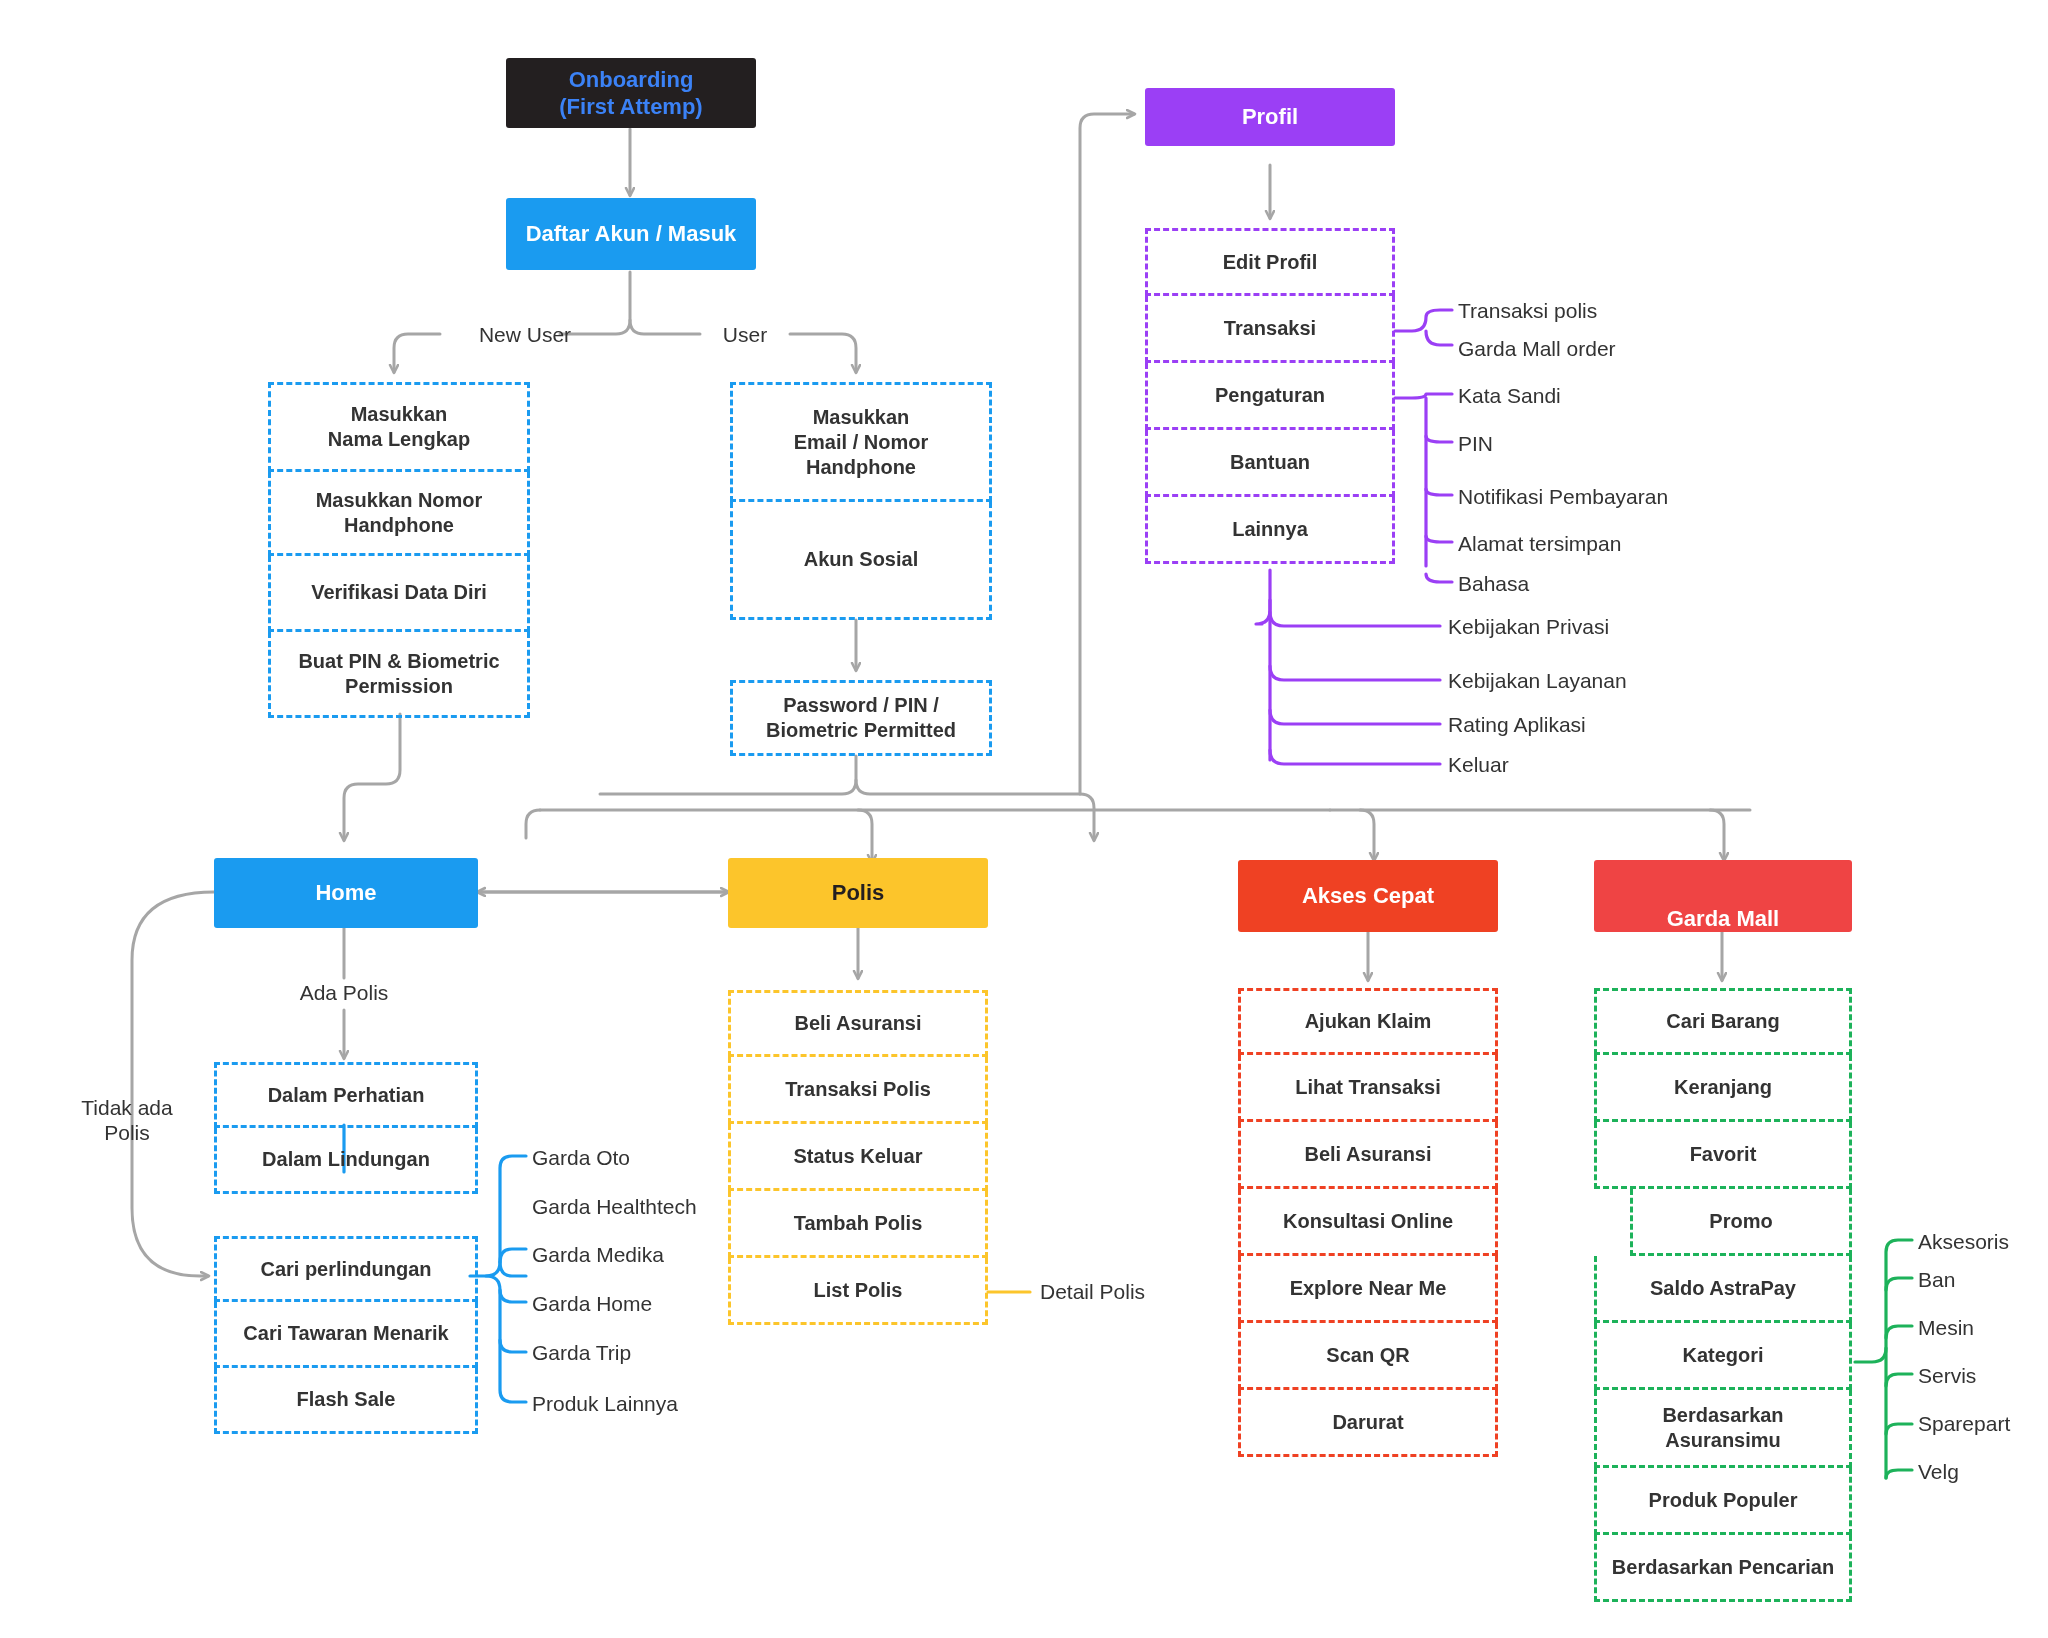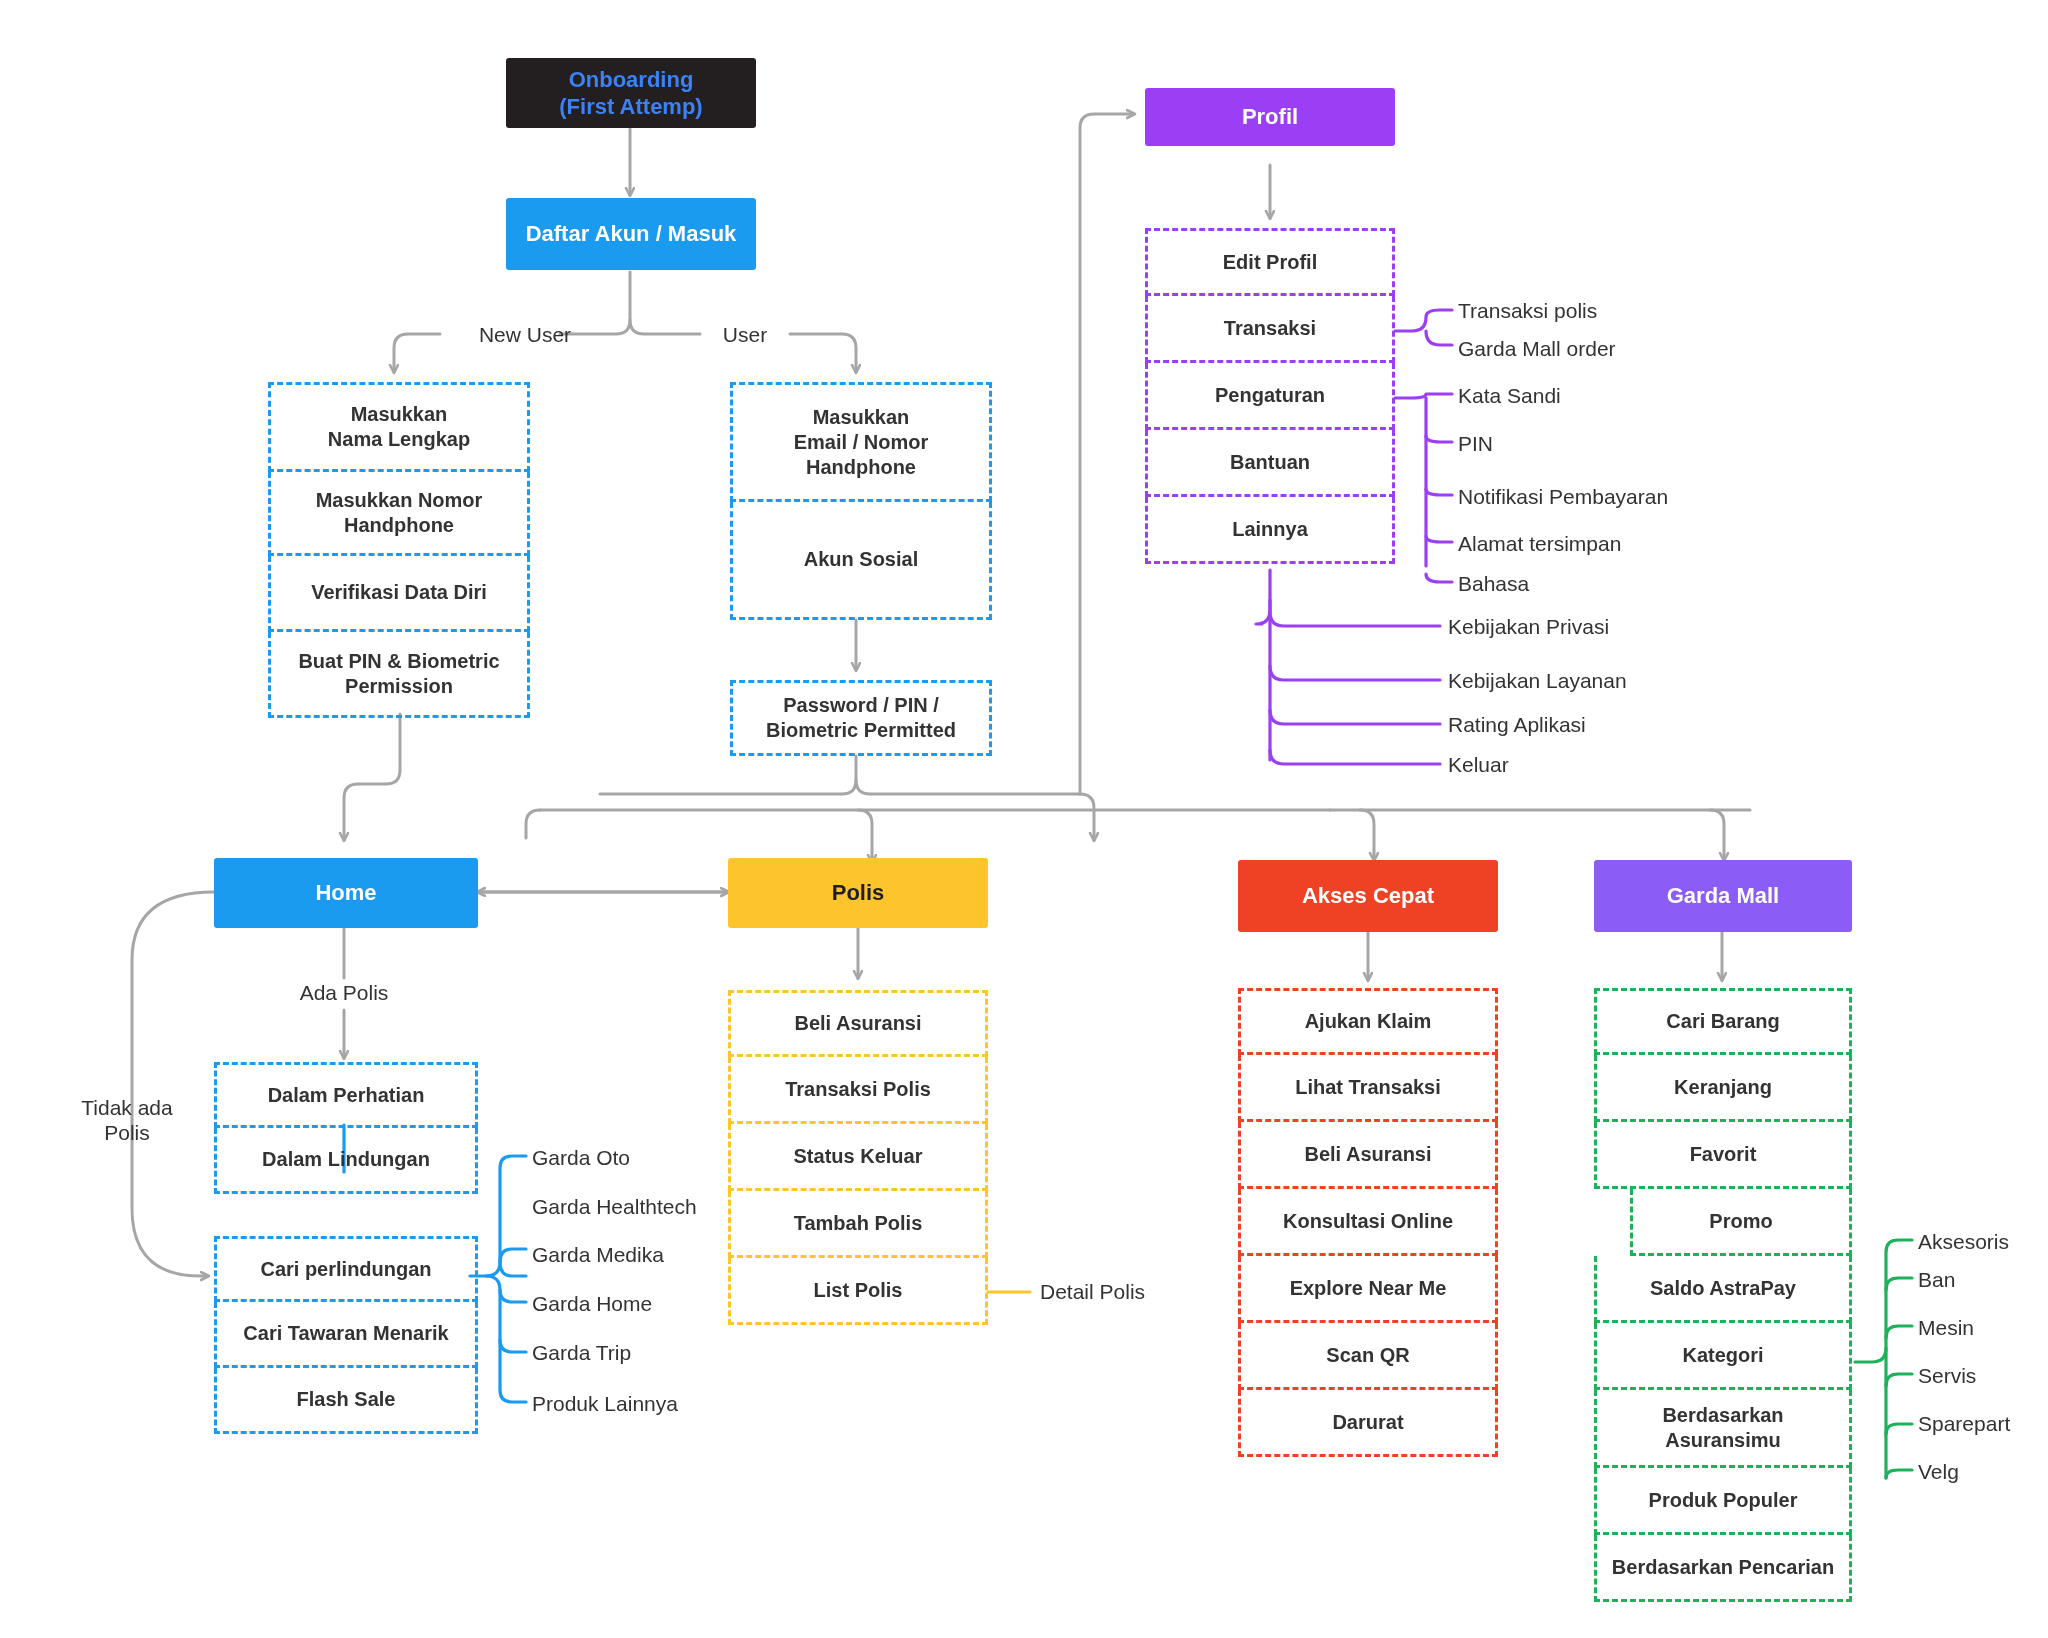--- a/index.html
+++ b/index.html
@@ -12,21 +12,21 @@
   svg#wires{position:absolute;left:0;top:0;width:2048px;height:1638px;pointer-events:none;}
   .node{position:absolute;box-sizing:border-box;display:flex;align-items:center;justify-content:center;text-align:center;}
 
   
   .solid{border-radius:3px;font-weight:bold;font-size:22px;line-height:1.25;}
   .solid.dark{background:#231f20;color:#3b82f6;}
   .solid.blue{background:#1a9bf0;color:#ffffff;}
   .solid.purple{background:#9b3ff5;color:#ffffff;}
   .solid.yellow{background:#fcc52b;color:#231f20;}
   .solid.red{background:#ef4123;color:#ffffff;}
-  .solid.green{background:#8b5cf6;color:#ffffff;}
+  .solid.green{background:#ef4444;color:#ffffff;align-items:flex-end;}
 
   
   .stack{position:absolute;box-sizing:border-box;}
   .stack .cell{
     box-sizing:border-box;display:flex;align-items:center;justify-content:center;
     text-align:center;font-weight:bold;font-size:20px;line-height:1.25;color:#333333;
     border-style:dashed;border-width:0 3px 3px 3px;padding:4px 4px;
   }
   .stack .cell:first-child{border-top-width:3px;}
   .stack.blue .cell{border-color:#1a9bf0;}

